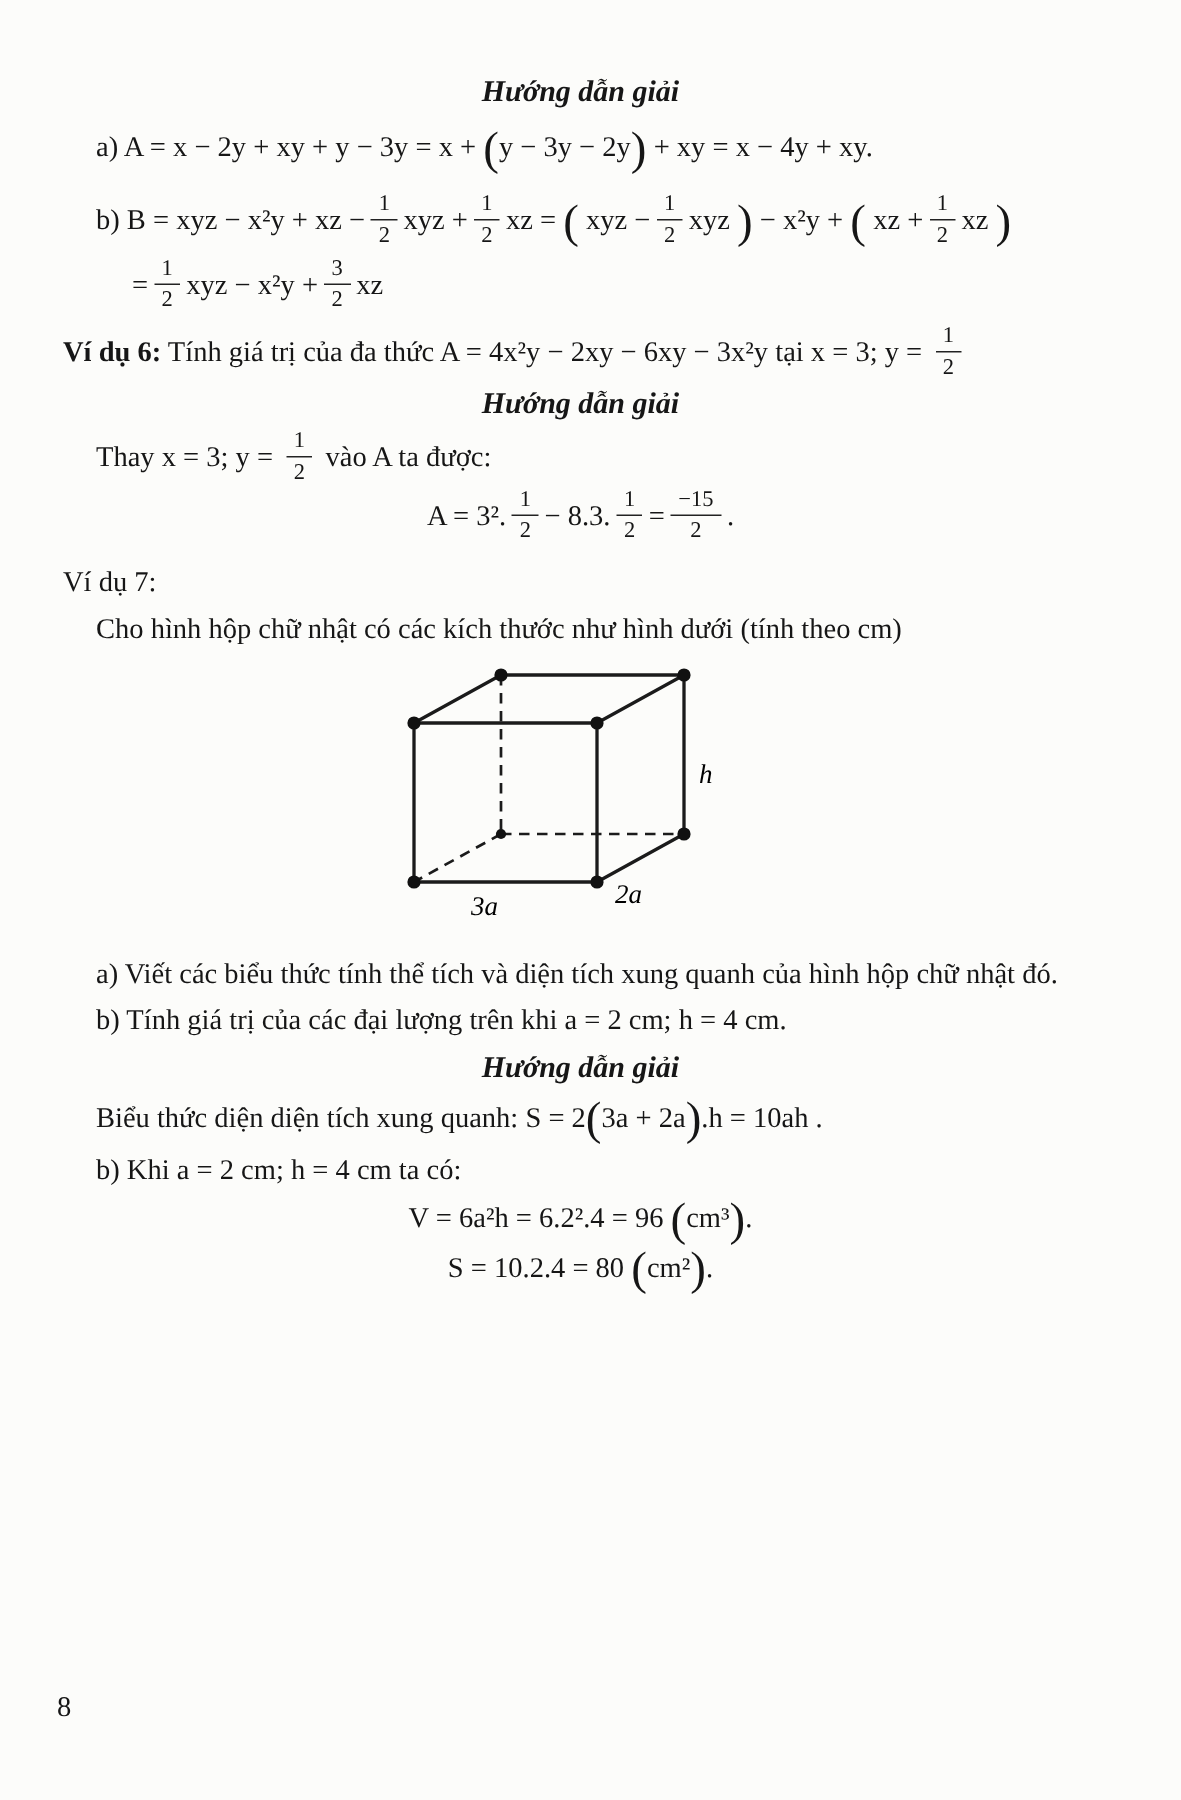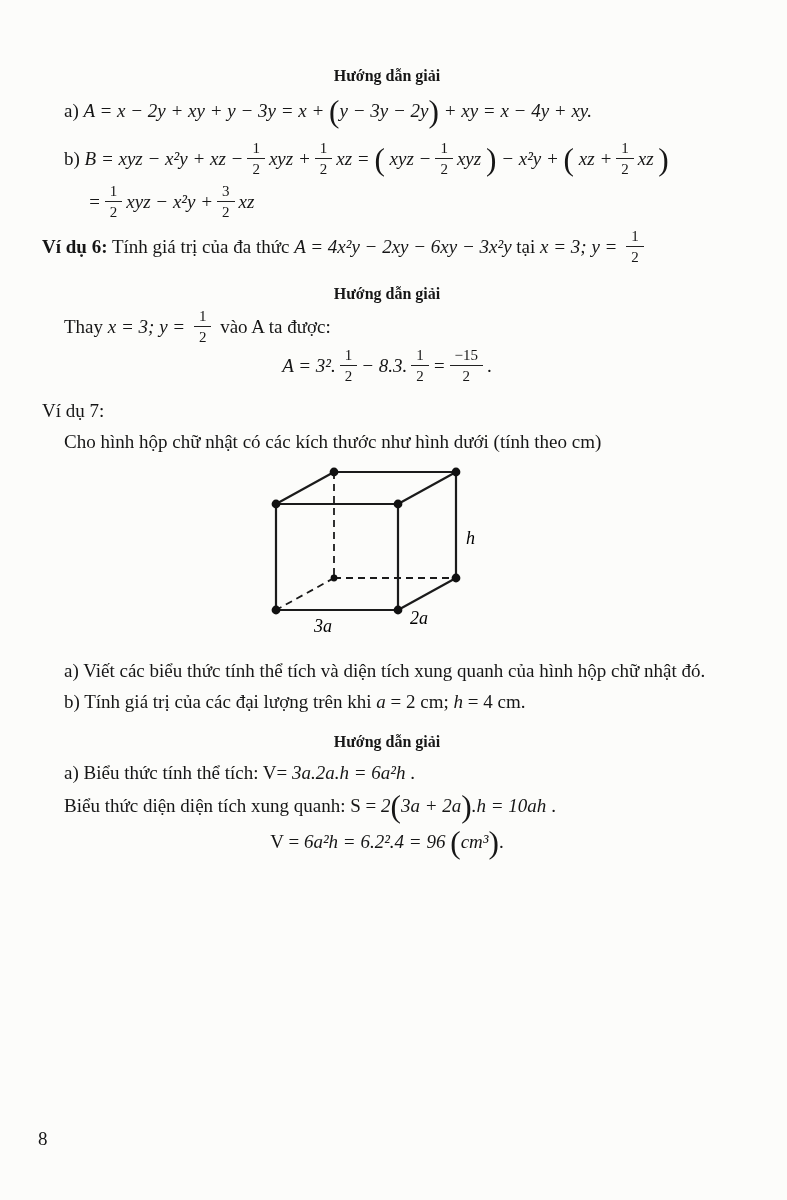--- a/index.html
+++ b/index.html
@@ -5,30 +5,30 @@
 <style>
   html,body{margin:0;padding:0;}
   body{
     width:787px;height:1200px;overflow:hidden;position:relative;
     background:#fcfcfa;color:#161616;
     font-family:"Liberation Serif","DejaVu Serif",serif;
     font-size:19px;
   }
   .doc{padding:50px 55px 0 42px;position:relative;}
   .heading{
-    font-weight:bold;font-size:16px;
-    text-align:center;margin:17px 0 12px 0;
+    font-weight:bold;font-style:italic;font-size:20px;
+    text-align:center;margin:0 0 12px 0;
   }
   .line{margin:0 0 10px 0;line-height:1.45;}
   .center{text-align:center;}
   .ind1{margin-left:22px;}
   .ind2{margin-left:46px;}
   .bold{font-weight:normal;}
   
-  .i{font-style:italic;}
+  .i{}
   .r{font-style:normal;}
   .b{font-weight:bold;font-style:normal;text-align:center;}
   .big{font-size:165%;font-style:normal;line-height:0;vertical-align:-0.16em;}
   .frac{
     display:inline-block;vertical-align:middle;text-align:center;
     font-size:15px;line-height:1.2;margin:0 4px;font-style:normal;
     transform:translateY(-2px);
   }
   .frac .num{display:block;border-bottom:1.4px solid #222;padding:0 5px 1px 5px;}
   .frac .den{display:block;padding-top:1px;}
@@ -92,23 +92,24 @@
       <text class="dlabel" x="66" y="170">3a</text>
     </svg>
   </div>
 
   <div class="line ind1 qa" style="margin-bottom:4px">a) Viết các biểu thức tính thể tích và diện tích xung quanh của hình hộp chữ nhật đó.</div>
 
   <div class="line ind1" style="margin-bottom:6px"><span class="r">b) Tính giá trị của các đại lượng trên khi </span><span class="i">a</span><span class="r"> = 2 cm; </span><span class="i">h</span><span class="r"> = 4 cm.</span></div>
 
   <div class="heading" style="margin-bottom:8px">Hướng dẫn giải</div>
 
-  <div class="line ind1" style="margin-bottom:6px"><span class="r">a) Biểu thức tính thể tích: V=  </span><span class="i">3a.2a.h = 6a²h</span><span class="r"> .</span></div>
 
   <div class="line ind1" style="margin-bottom:8px"><span class="r">Biểu thức diện diện tích xung quanh: S =  </span><span class="i">2</span><span class="big">(</span><span class="i">3a + 2a</span><span class="big">)</span><span class="i">.h = 10ah</span><span class="r"> .</span></div>
 
+  <div class="line ind1" style="margin-bottom:4px">b) Khi a = 2 cm; h = 4 cm ta có:</div>
 
   <div class="line center" style="margin-bottom:6px"><span class="r">V =  </span><span class="i">6a²h = 6.2².4 = 96 </span><span class="big">(</span><span class="i">cm³</span><span class="big">)</span><span class="r">.</span></div>
 
+  <div class="line center"><span class="i">S =  10.2.4 = 80 </span><span class="big">(</span><span class="i">cm²</span><span class="big">)</span><span class="r">.</span></div>
 
   <div class="page-num">8</div>
 
 </div>
 
 </body></html>

